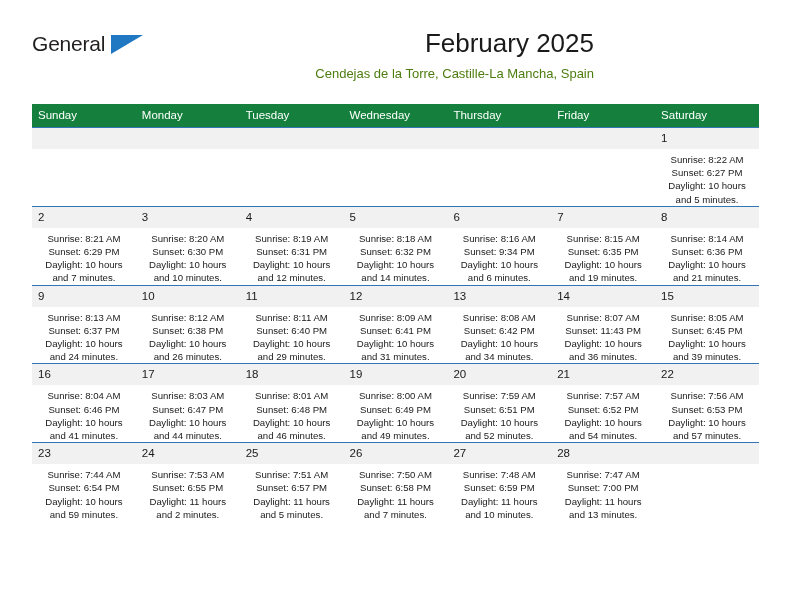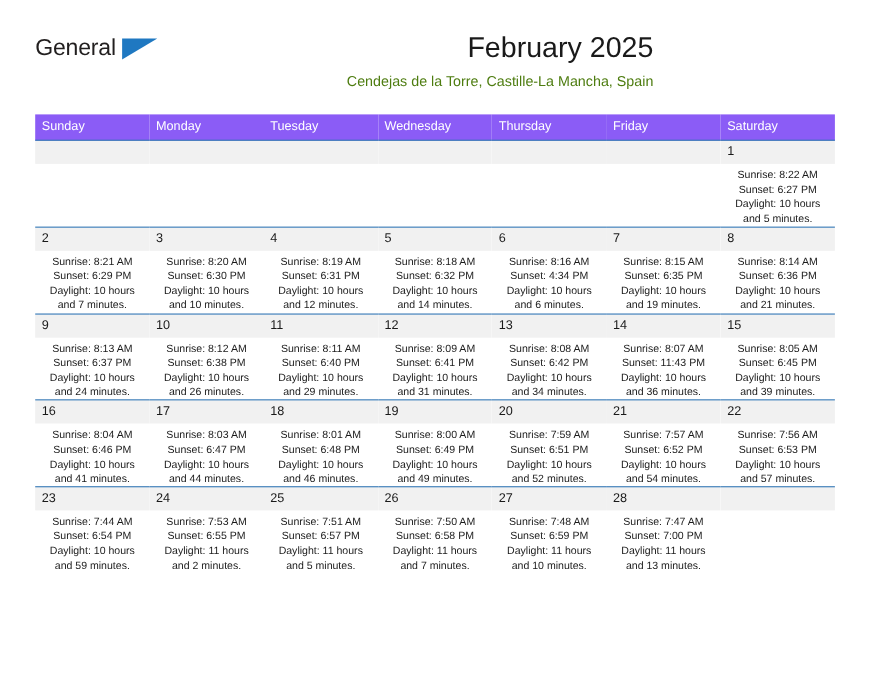--- a/index.html
+++ b/index.html
@@ -86,21 +86,21 @@
   
   .calendar {
     position: absolute;
     left: 32px;
     top: 104px;
     width: 727px;
     border-collapse: collapse;
     table-layout: fixed;
   }
   .calendar th {
-    background: #8b5cf6;
+    background: #15803d;
     color: #ffffff;
     font-size: 11.5px;
     font-weight: normal;
     text-align: left;
     padding: 5px 0 5px 6px;
     height: 13px;
     line-height: 13px;
     border: none;
   }
   .calendar td {
@@ -232,21 +232,21 @@
             <div class="cell-body">
               <div>Sunrise: 8:18 AM</div>
               <div>Sunset: 6:32 PM</div>
               <div class="daylight">Daylight: 10 hours and 14 minutes.</div>
             </div>
           </td>
         <td>
             <span class="daynum">6</span>
             <div class="cell-body">
               <div>Sunrise: 8:16 AM</div>
-              <div>Sunset: 4:34 PM</div>
+              <div>Sunset: 9:34 PM</div>
               <div class="daylight">Daylight: 10 hours and 6 minutes.</div>
             </div>
           </td>
         <td>
             <span class="daynum">7</span>
             <div class="cell-body">
               <div>Sunrise: 8:15 AM</div>
               <div>Sunset: 6:35 PM</div>
               <div class="daylight">Daylight: 10 hours and 19 minutes.</div>
             </div>

